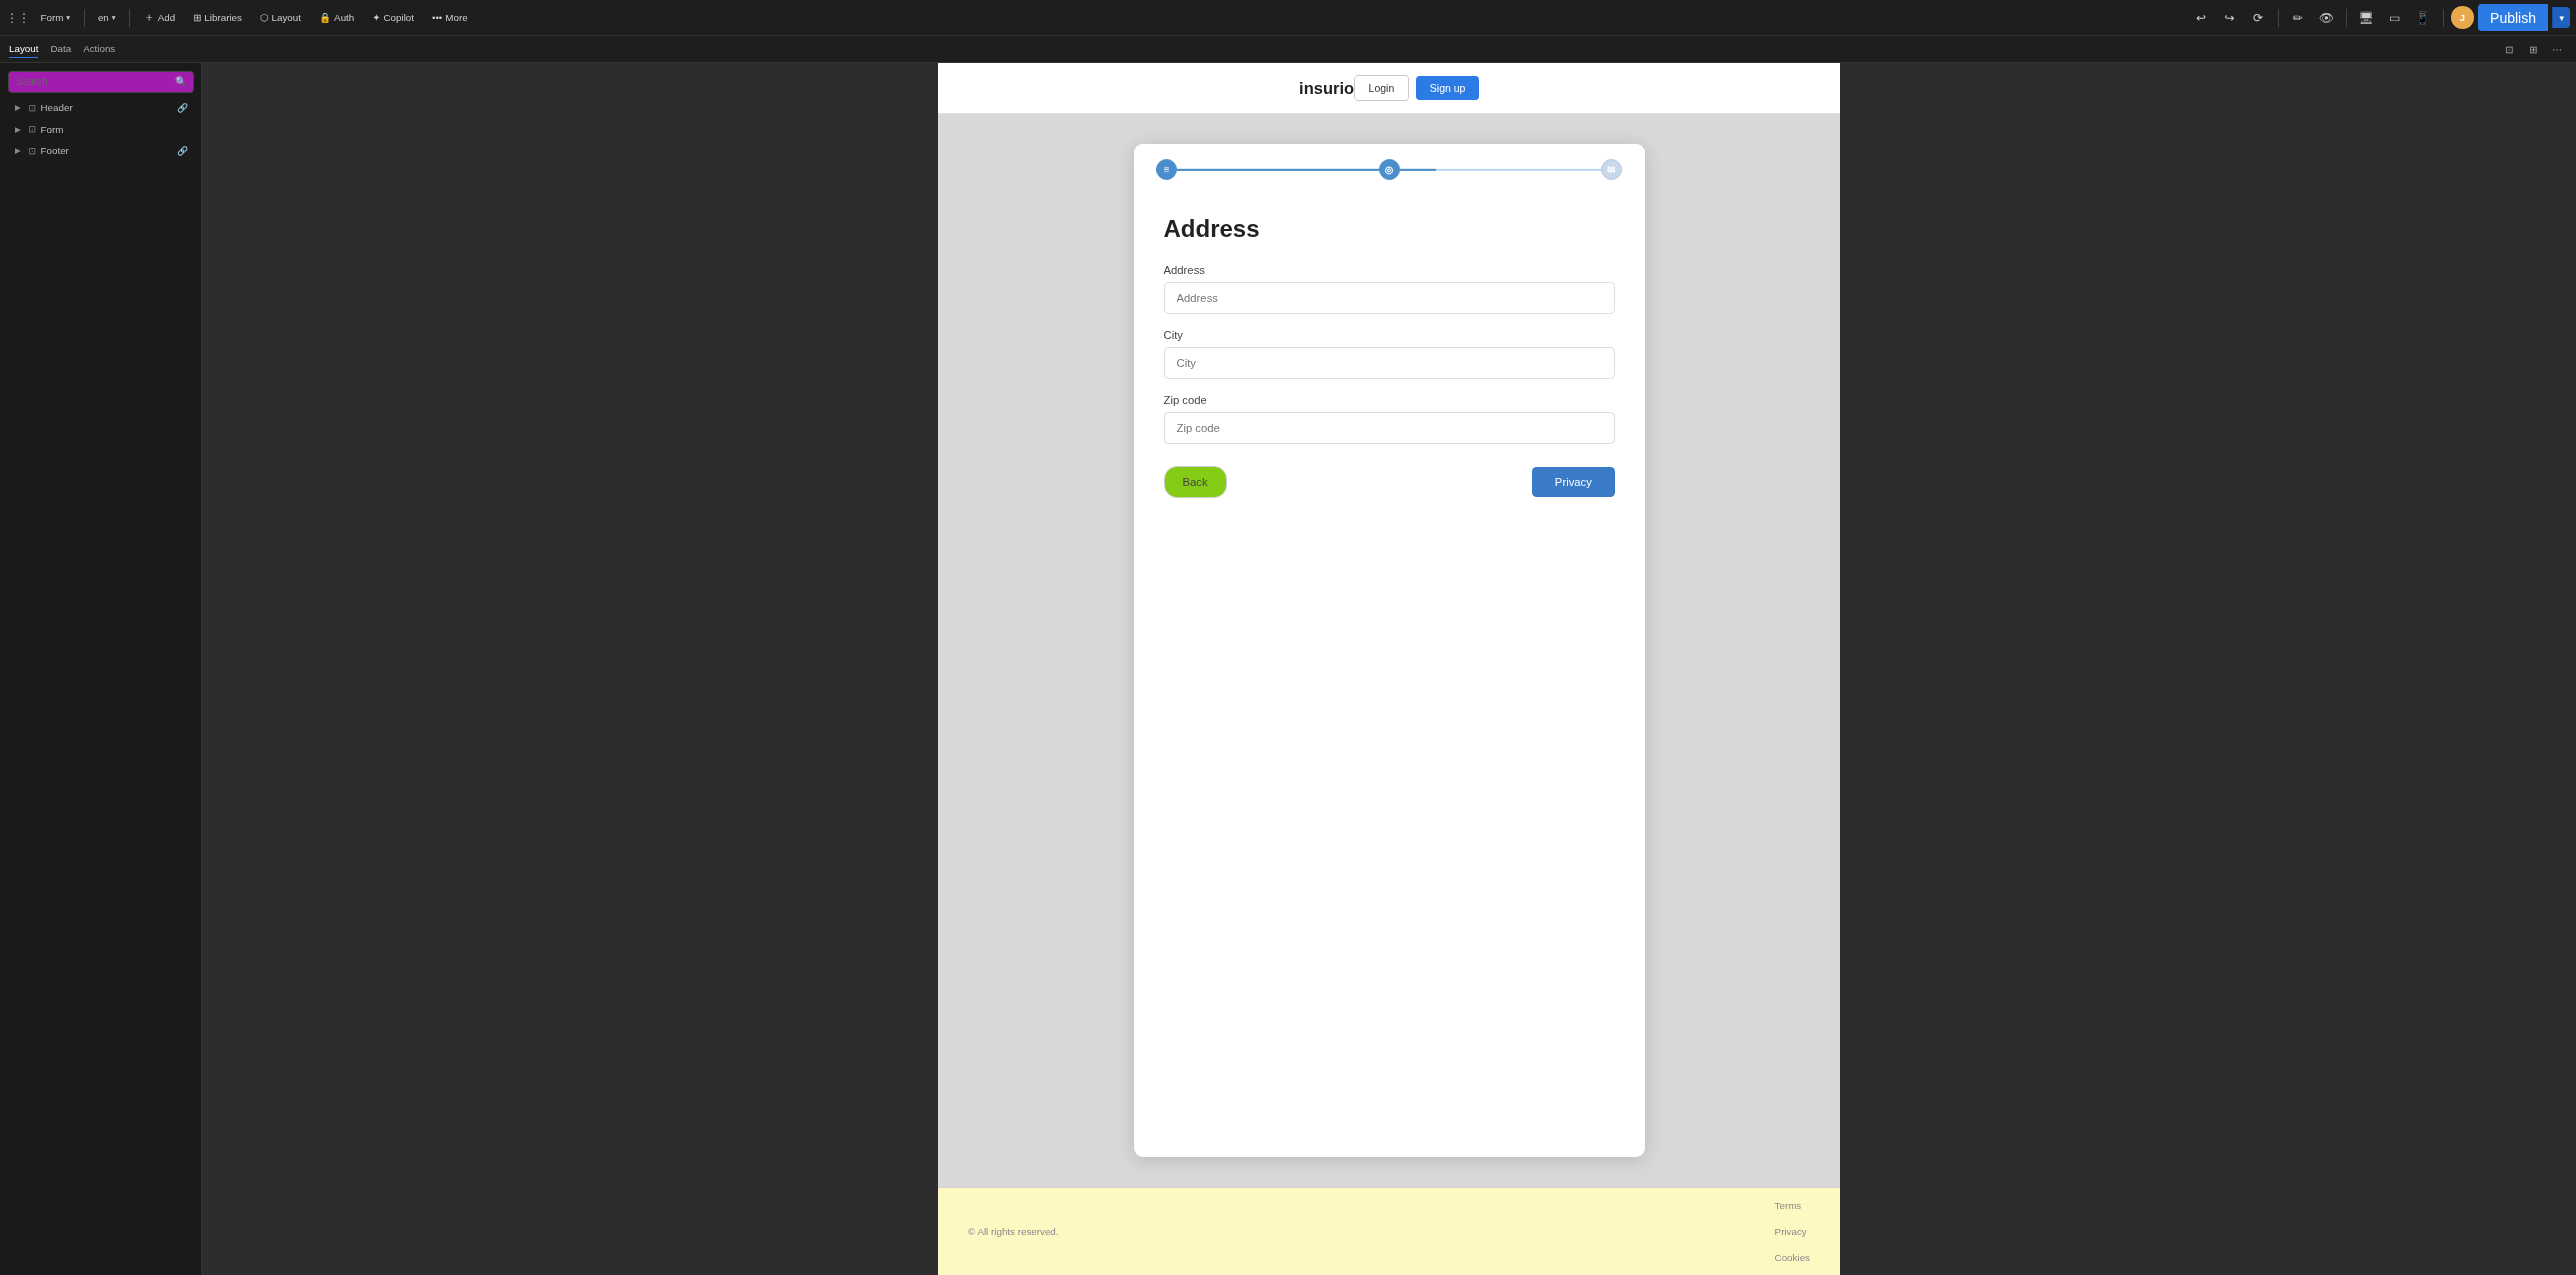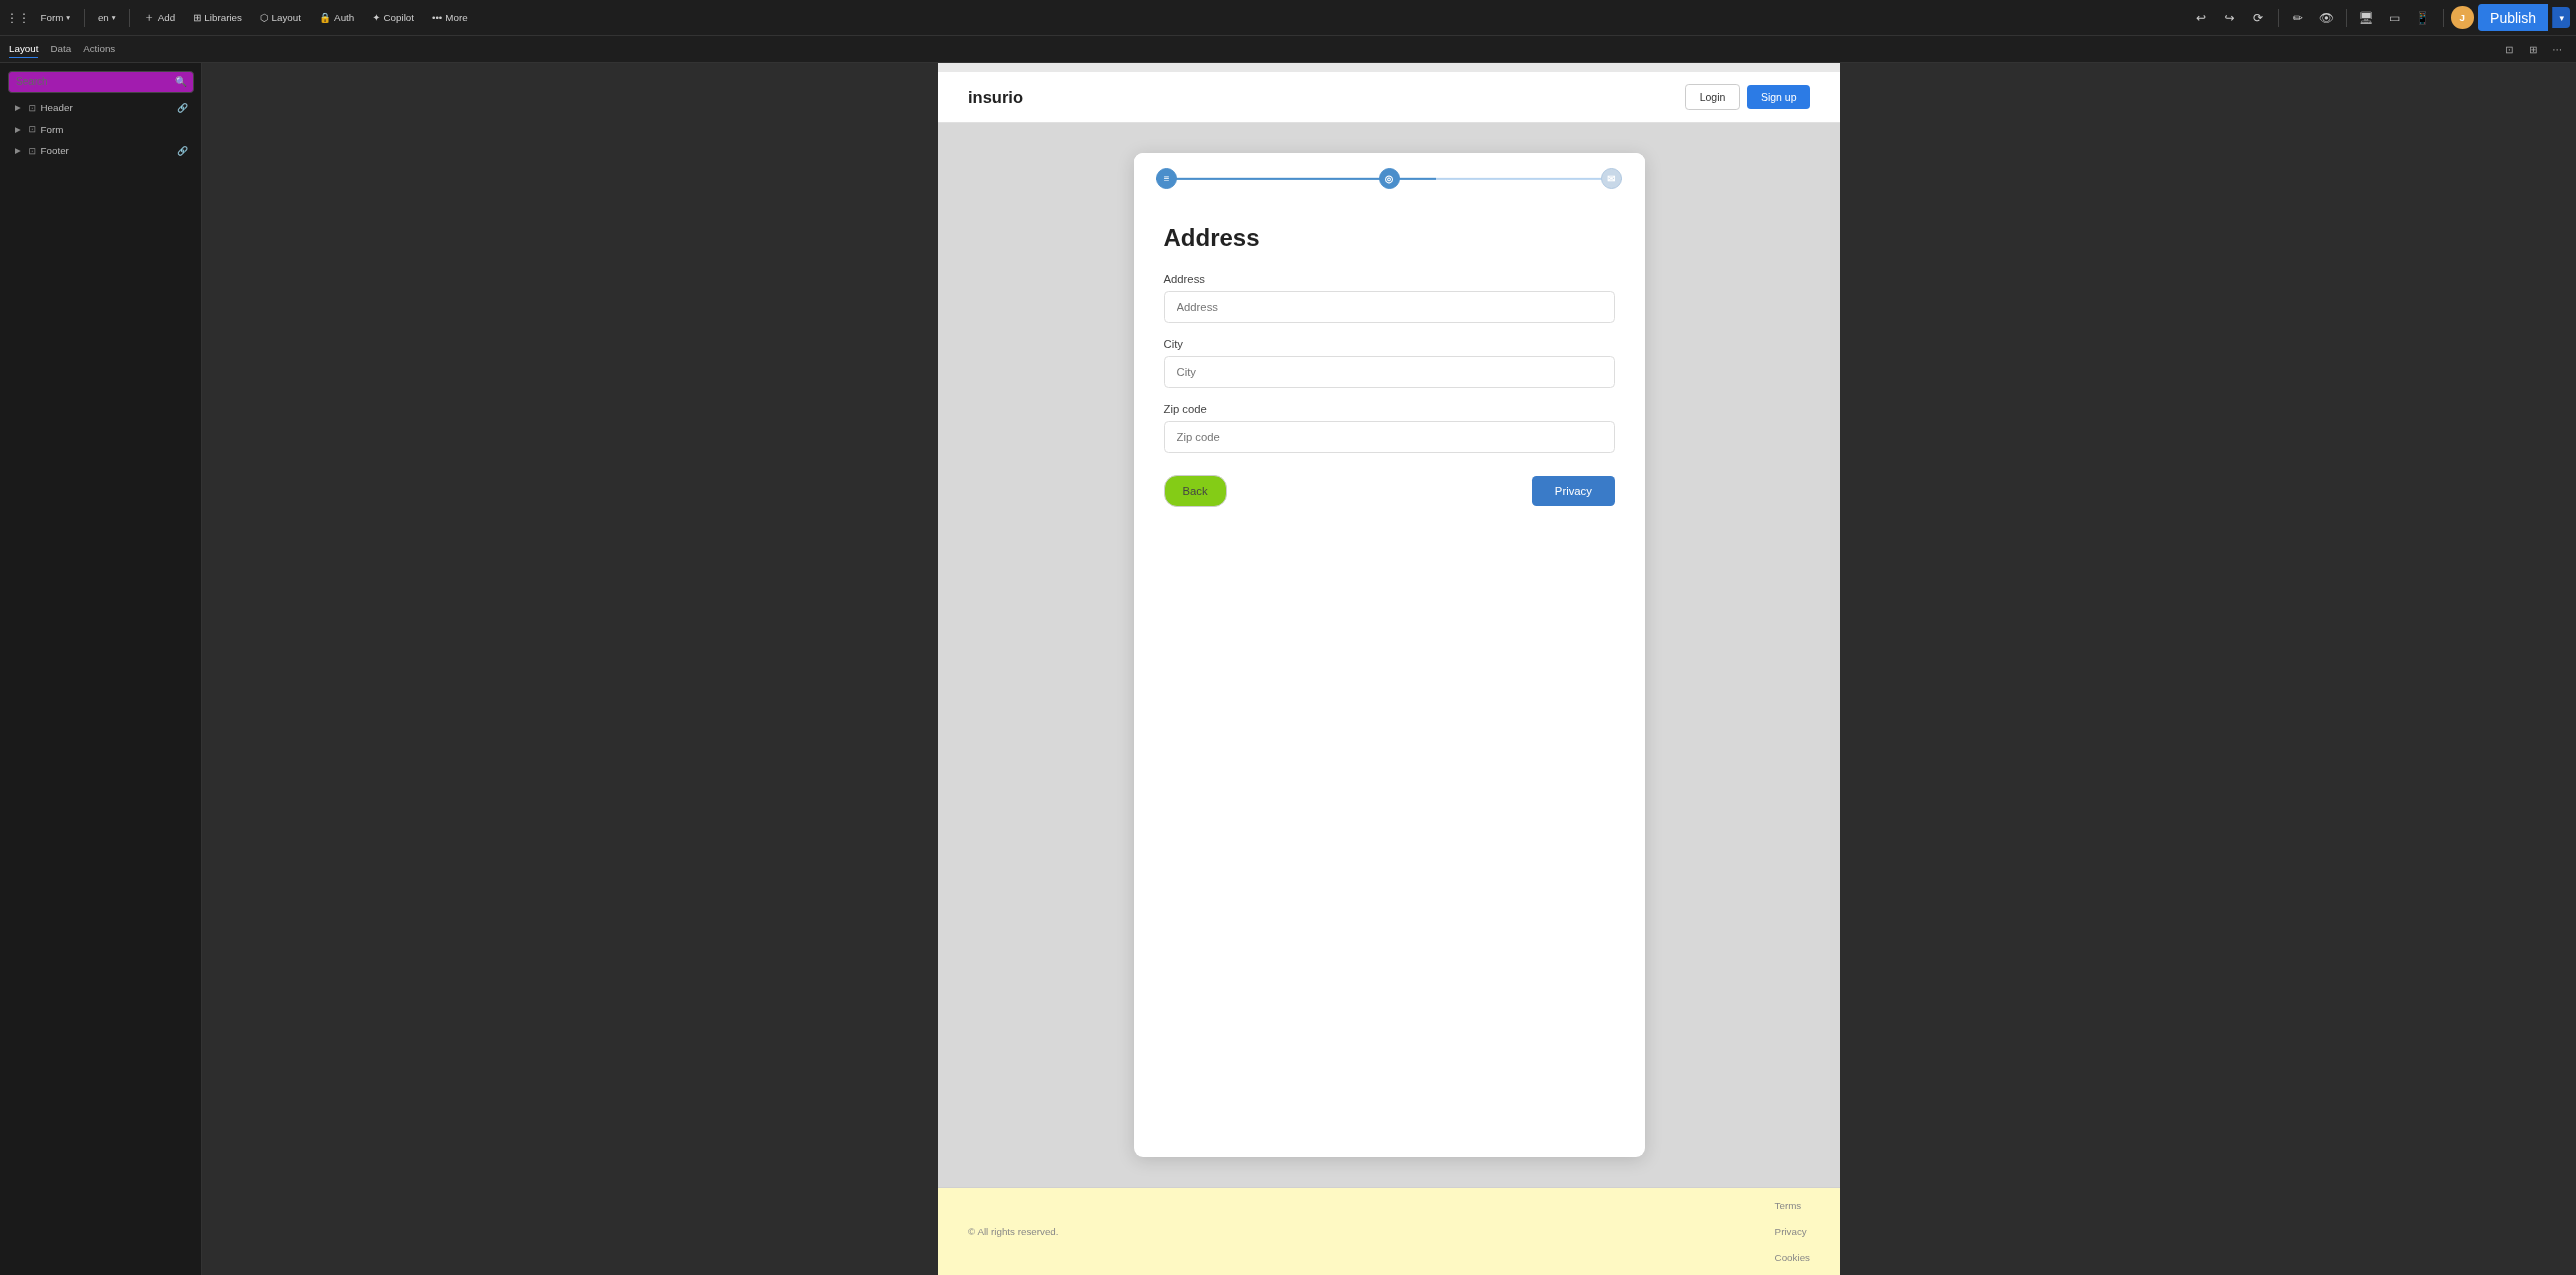--- a/index.html
+++ b/index.html
@@ -104,21 +104,21 @@
 
     
     .page-preview {
       width: 100%; max-width: 902px; min-height: 100%; background: #e8e8e8;
       display: flex; flex-direction: column;
     }
 
     
     .site-header {
       background: #fff; padding: 12px 30px; display: flex; align-items: center;
-      justify-content: space-between; border-bottom: 0.8px solid #e0e0e0; margin-top: 9px;
+      justify-content: center; border-bottom: 0.8px solid #e0e0e0;
     }
     .site-logo { font-size: 16.5px; font-weight: 700; color: #222; }
     .site-nav { display: flex; gap: 7.5px; align-items: center; }
     .login-btn {
       padding: 6px 13.5px; border: 0.8px solid #ccc; border-radius: 3.8px;
       background: #fff; color: #333; font-size: 10.5px; cursor: pointer;
     }
     .signup-btn {
       padding: 6px 13.5px; border: none; border-radius: 3.8px;
       background: #2c7be5; color: #fff; font-size: 10.5px; cursor: pointer;

